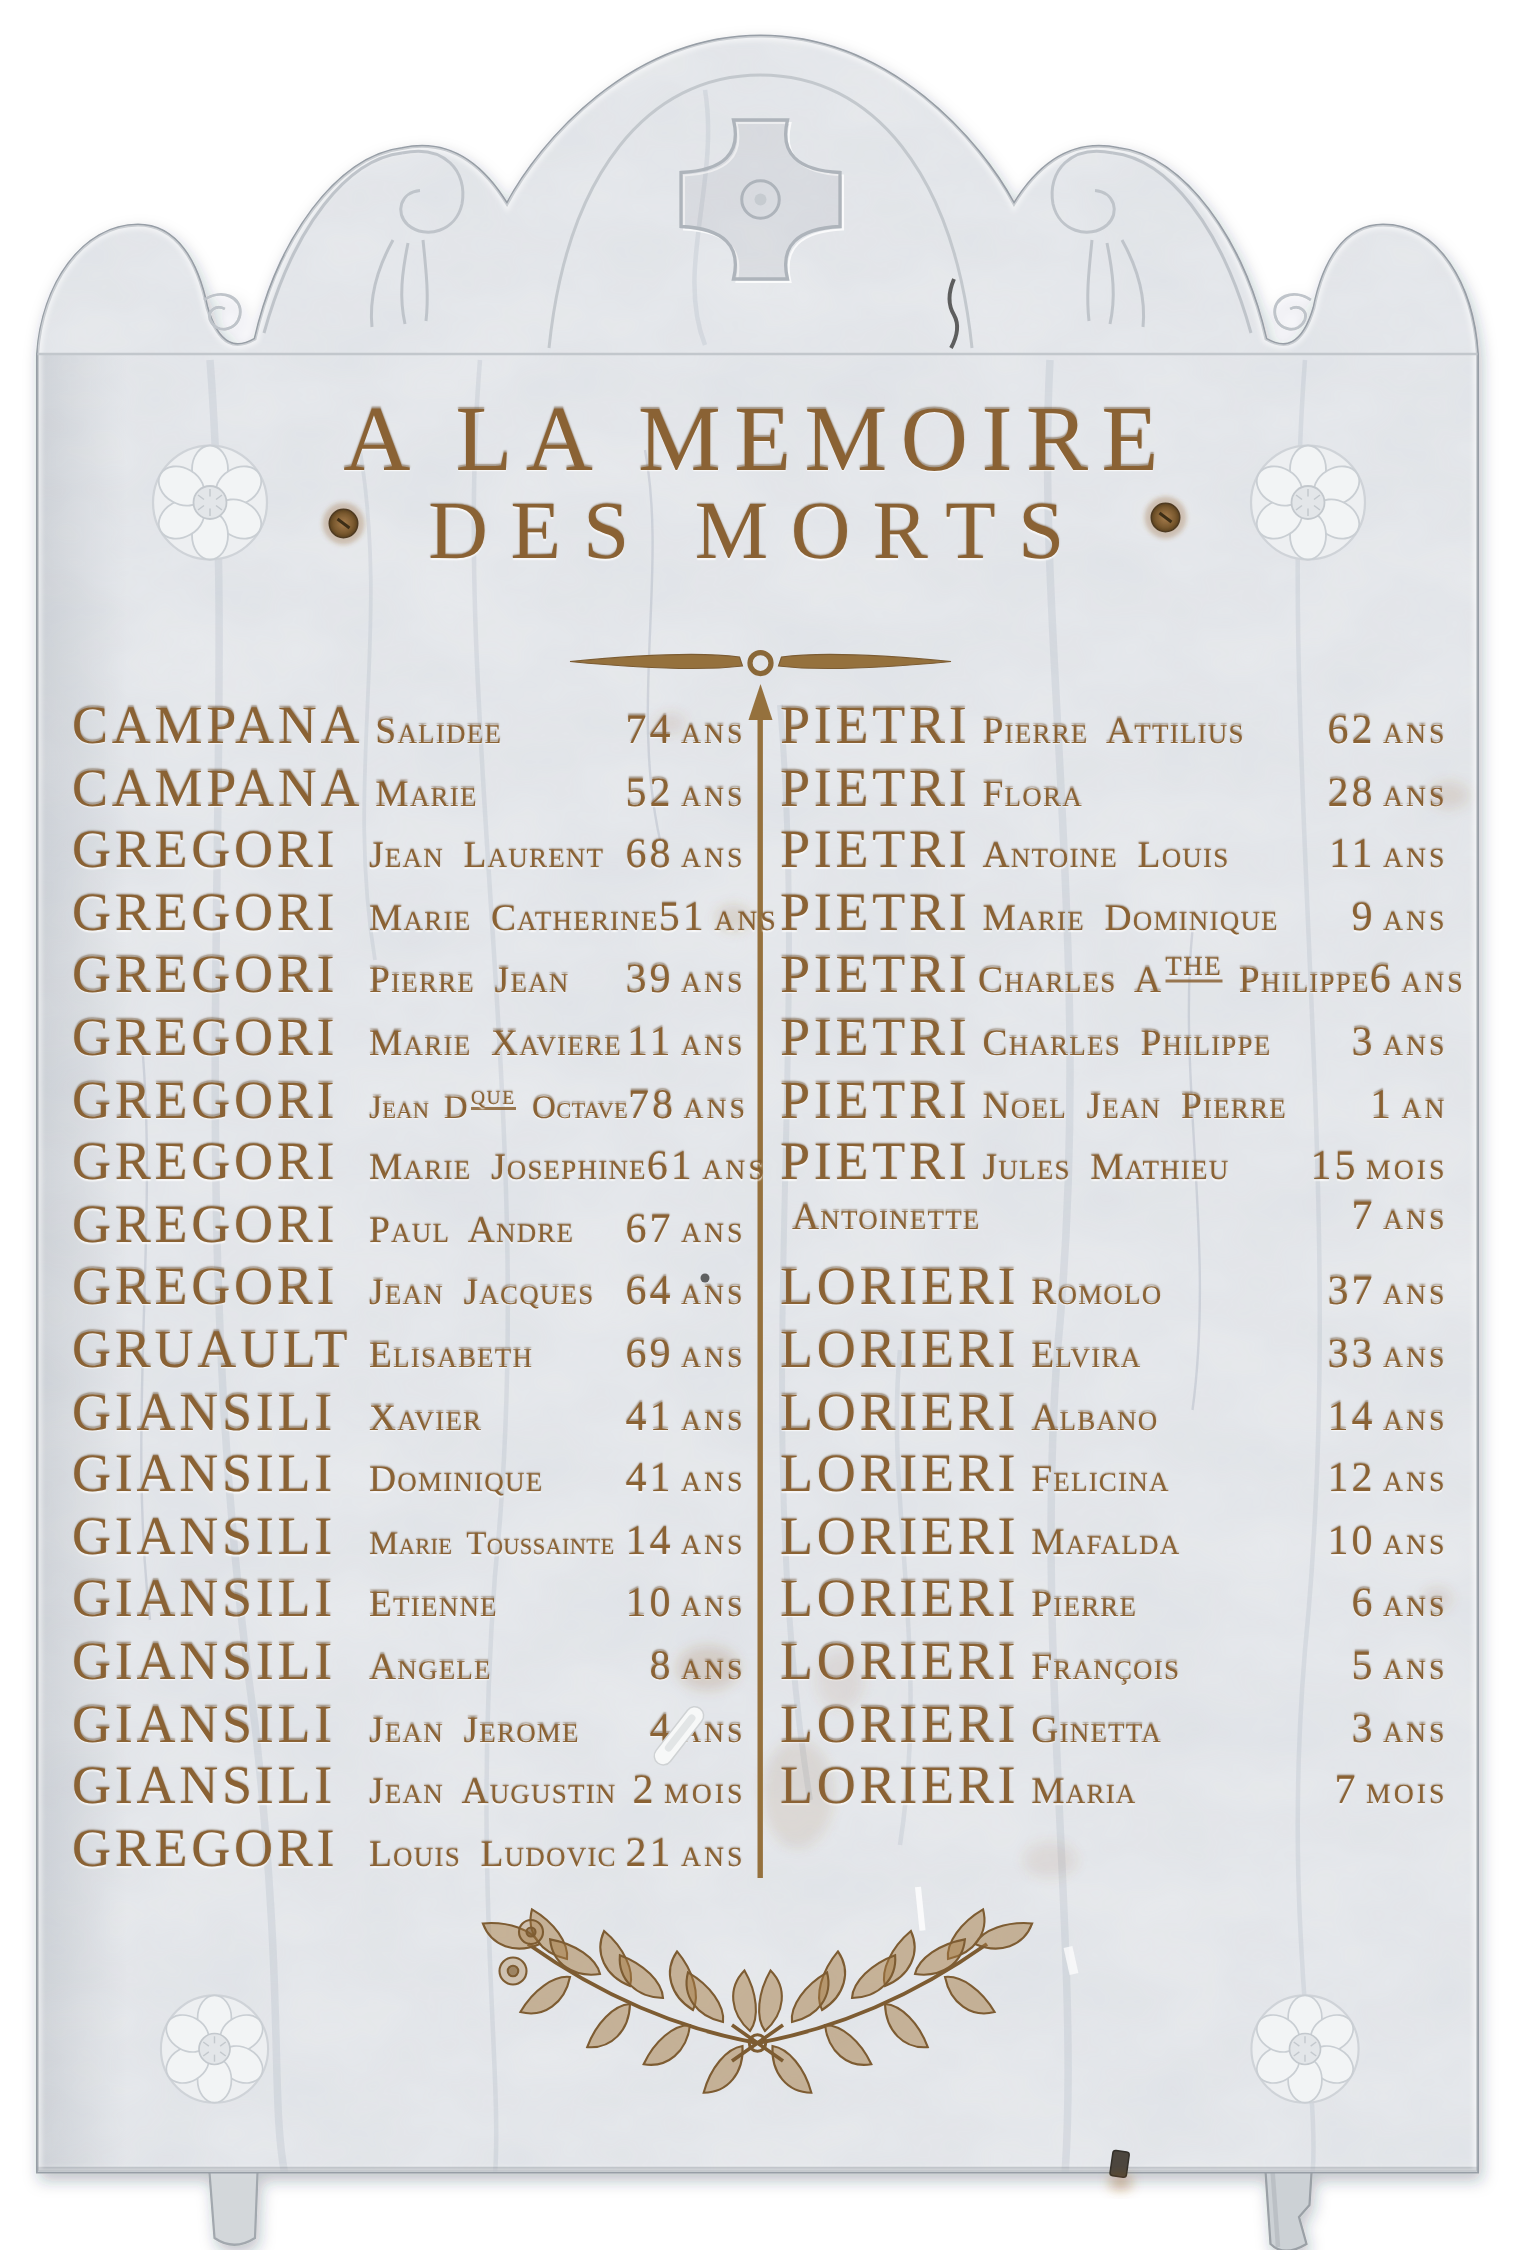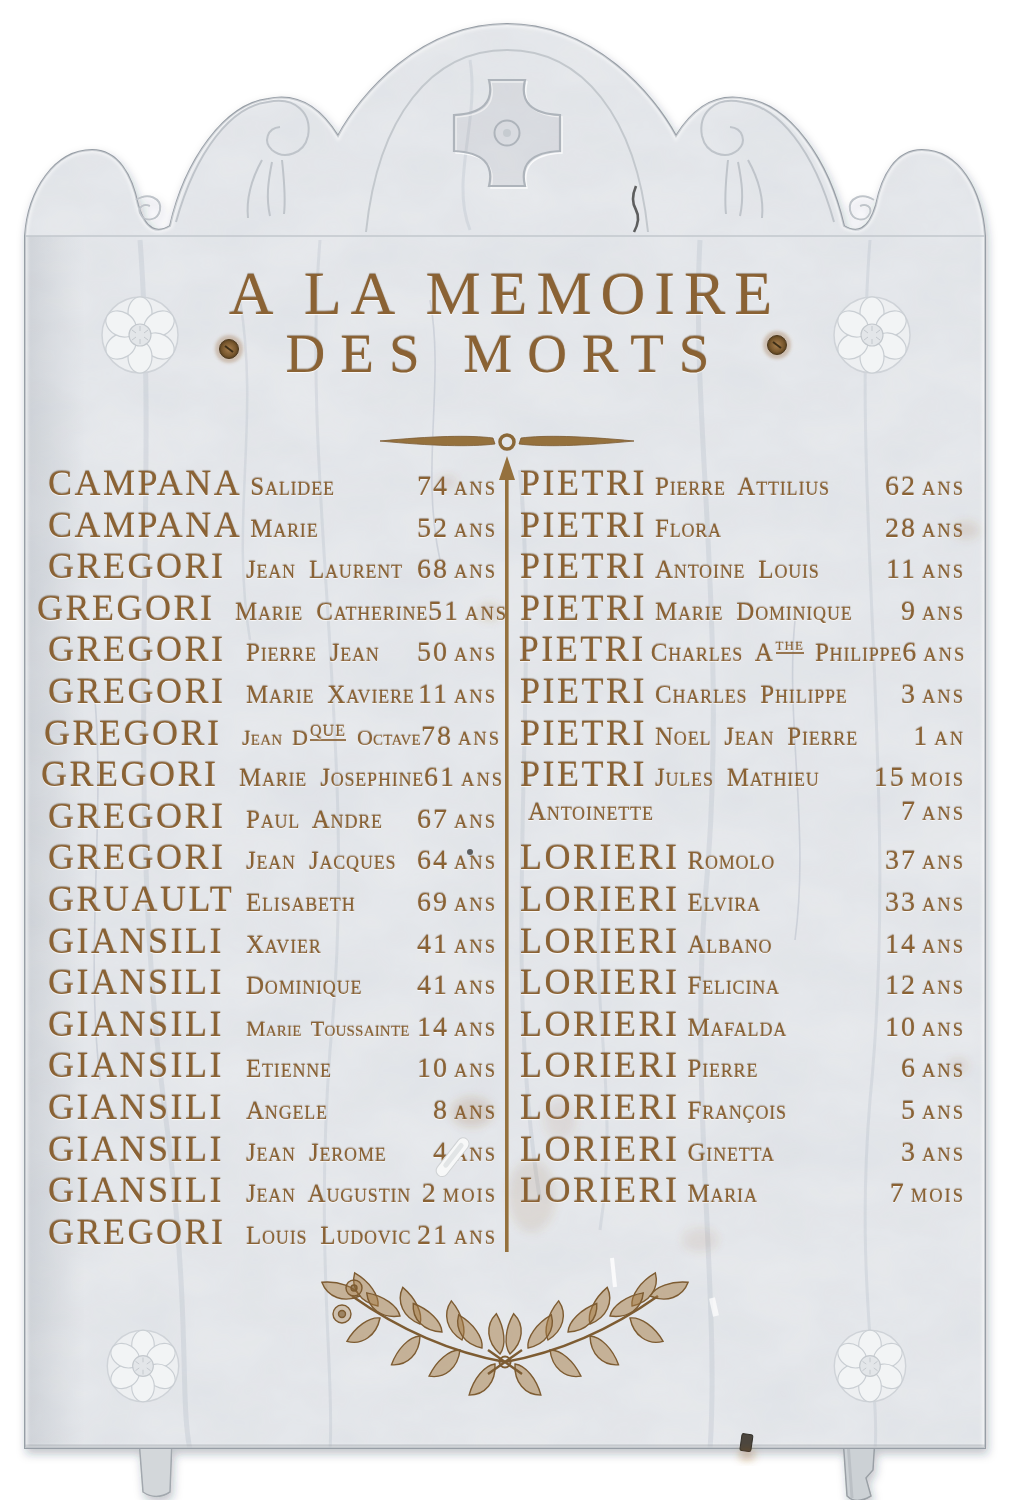--- a/index.html
+++ b/index.html
@@ -9,35 +9,35 @@
   .bg{z-index:0;}
   .fg{z-index:3;pointer-events:none;}
   .text-layer{position:absolute;inset:0;z-index:2;color:#8a6234;}
   .eng{text-shadow:0 -1px 1px rgba(82,52,16,.45),0 1px 1px rgba(255,255,255,.8);}
   .title1{position:absolute;left:0;right:0;top:258px;text-align:center;font-size:62px;letter-spacing:9px;white-space:nowrap;}
   .title2{position:absolute;left:0;right:0;top:322px;text-align:center;font-size:55px;letter-spacing:15px;white-space:nowrap;}
   .title3{position:absolute;left:0;right:0;top:384px;text-align:center;font-size:38px;letter-spacing:3px;word-spacing:7px;white-space:nowrap;}
   .col{position:absolute;top:462px;}
   .col-left{left:48px;width:449px;}
   .col-right{left:520px;width:445px;}
-  .row{display:flex;align-items:baseline;height:41.6px;white-space:nowrap;justify-content:center;}
+  .row{display:flex;align-items:baseline;height:41.6px;white-space:nowrap;}
   .surname{font-size:36px;letter-spacing:2.5px;}
   .col-left .surname{min-width:190px;}
   .col-right .surname{min-width:124px;}
   .given{font-size:25px;margin-left:8px;letter-spacing:.8px;word-spacing:6px;font-variant:small-caps;}
   .given .g2{margin-left:9px;}
   .given .g2:empty{display:none;}
-  .sup{display:inline-block;font-size:13px;vertical-align:11px;letter-spacing:1px;line-height:1;margin:0 2px;border-bottom:2px solid rgba(138,98,52,.85);text-transform:uppercase;}
+  .sup{display:inline-block;font-size:18px;vertical-align:11px;letter-spacing:1px;line-height:1;margin:0 2px;border-bottom:2px solid rgba(138,98,52,.85);text-transform:uppercase;}
   .sup:empty{display:none;border:none;margin:0;}
   .age{margin-left:auto;}
   .age .num{font-size:28px;letter-spacing:2px;}
   .age .unit{font-size:18.5px;margin-left:5px;letter-spacing:2px;text-transform:uppercase;font-variant:small-caps;}
   .col-left .row:nth-of-type(7) .given,
   .col-left .row:nth-of-type(14) .given{font-size:22px;letter-spacing:.2px;word-spacing:4px;}
-  .col-left .row:nth-of-type(7) .sup{font-size:16px;vertical-align:9px;}
+  .col-left .row:nth-of-type(7) .sup{font-size:13px;vertical-align:9px;}
 </style>
 </head>
 <body>
 
 <div class="stage">
 
 <svg class="layer bg" width="1010" height="1500" viewBox="0 0 1010 1500">
   <defs>
     <filter id="marble" x="0" y="0" width="100%" height="100%">
       <feTurbulence type="fractalNoise" baseFrequency="0.011 0.017" numOctaves="4" seed="8"></feTurbulence>
@@ -249,21 +249,21 @@
 
       <div class="row">
         <span class="surname">GREGORI</span>
         <span class="given"><span>Marie Catherine</span></span>
         <span class="age"><span class="num">51</span><span class="unit">ans</span></span>
       </div>
 
       <div class="row">
         <span class="surname">GREGORI</span>
         <span class="given"><span>Pierre Jean</span></span>
-        <span class="age"><span class="num">50</span><span class="unit">ans</span></span>
+        <span class="age"><span class="num">39</span><span class="unit">ans</span></span>
       </div>
 
       <div class="row">
         <span class="surname">GREGORI</span>
         <span class="given"><span>Marie Xaviere</span></span>
         <span class="age"><span class="num">11</span><span class="unit">ans</span></span>
       </div>
 
       <div class="row">
         <span class="surname">GREGORI</span>

